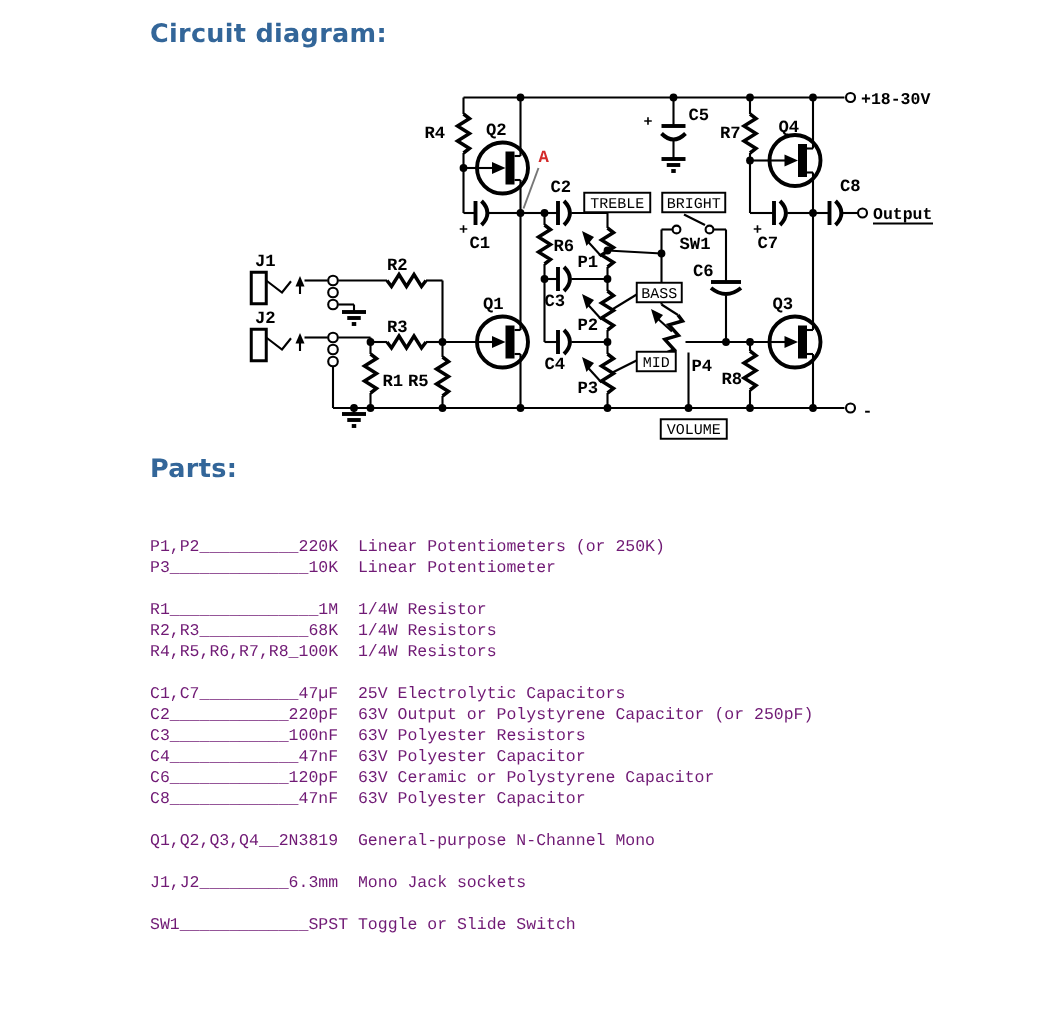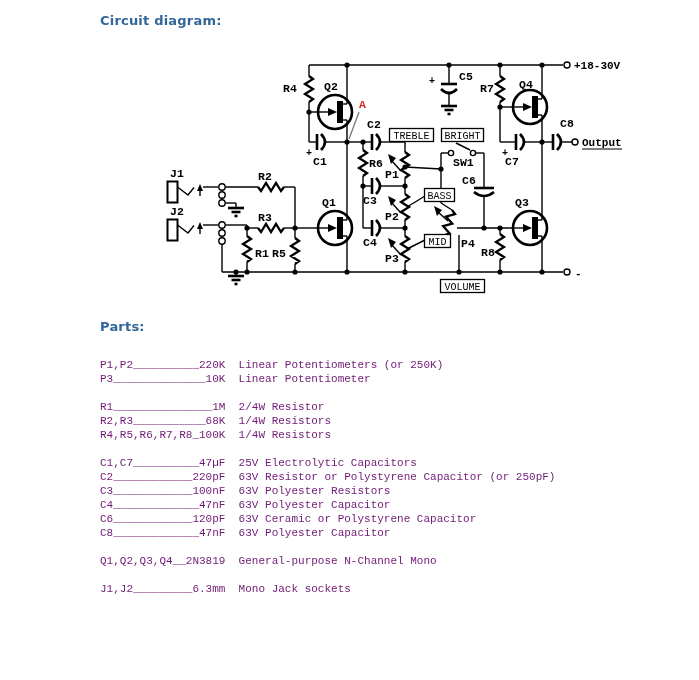--- a/index.html
+++ b/index.html
@@ -2,24 +2,24 @@
 <html><head>
 <meta charset="utf-8">
 <style>
   html,body{margin:0;padding:0;}
   body{
     width:699px;height:680px;background:#ffffff;position:relative;
     font-family:"DejaVu Sans",sans-serif;color:#000;overflow:hidden;
   }
   .heading{
     position:absolute;left:100px;color:#336699;font-weight:bold;
-    font-size:13px;letter-spacing:.2px;font-family:"DejaVu Sans",sans-serif;
+    font-size:17px;letter-spacing:.2px;font-family:"DejaVu Sans",sans-serif;
   }
   #h-circuit{top:13px;}
-  #h-parts{top:319px;}
+  #h-parts{top:303px;}
   #schematic{position:absolute;left:0;top:0;}
   #parts-list{position:absolute;left:100px;top:358px;}
   .parts-line{
     font-family:"Liberation Mono",monospace;font-size:11px;line-height:14px;
     white-space:pre;min-height:14px;color:#701a75;
   }
   
   .w{stroke:#000;stroke-width:1.4;fill:none;}
   .w2{stroke:#000;stroke-width:2.6;fill:none;}
   .sym{stroke:#000;stroke-width:2.6;fill:none;}
@@ -384,28 +384,29 @@
     <circle class="dot" cx="542" cy="272" r="2.6"></circle>
   </g>
 </svg>
 
 <div id="h-parts" class="heading">Parts:</div>
 
 <div id="parts-list">
   <div class="parts-line">P1,P2__________220K  Linear Potentiometers (or 250K)</div>
   <div class="parts-line">P3______________10K  Linear Potentiometer</div>
   <div class="parts-line"></div>
-  <div class="parts-line">R1_______________1M  2/4W Resistor</div>
+  <div class="parts-line">R1_______________1M  1/4W Resistor</div>
   <div class="parts-line">R2,R3___________68K  1/4W Resistors</div>
   <div class="parts-line">R4,R5,R6,R7,R8_100K  1/4W Resistors</div>
   <div class="parts-line"></div>
   <div class="parts-line">C1,C7__________47µF  25V Electrolytic Capacitors</div>
-  <div class="parts-line">C2____________220pF  63V Resistor or Polystyrene Capacitor (or 250pF)</div>
+  <div class="parts-line">C2____________220pF  63V Output or Polystyrene Capacitor (or 250pF)</div>
   <div class="parts-line">C3____________100nF  63V Polyester Resistors</div>
   <div class="parts-line">C4_____________47nF  63V Polyester Capacitor</div>
   <div class="parts-line">C6____________120pF  63V Ceramic or Polystyrene Capacitor</div>
   <div class="parts-line">C8_____________47nF  63V Polyester Capacitor</div>
   <div class="parts-line"></div>
   <div class="parts-line">Q1,Q2,Q3,Q4__2N3819  General-purpose N-Channel Mono</div>
   <div class="parts-line"></div>
   <div class="parts-line">J1,J2_________6.3mm  Mono Jack sockets</div>
   <div class="parts-line"></div>
+  <div class="parts-line">SW1_____________SPST Toggle or Slide Switch</div>
 </div>
 
 </body></html>

